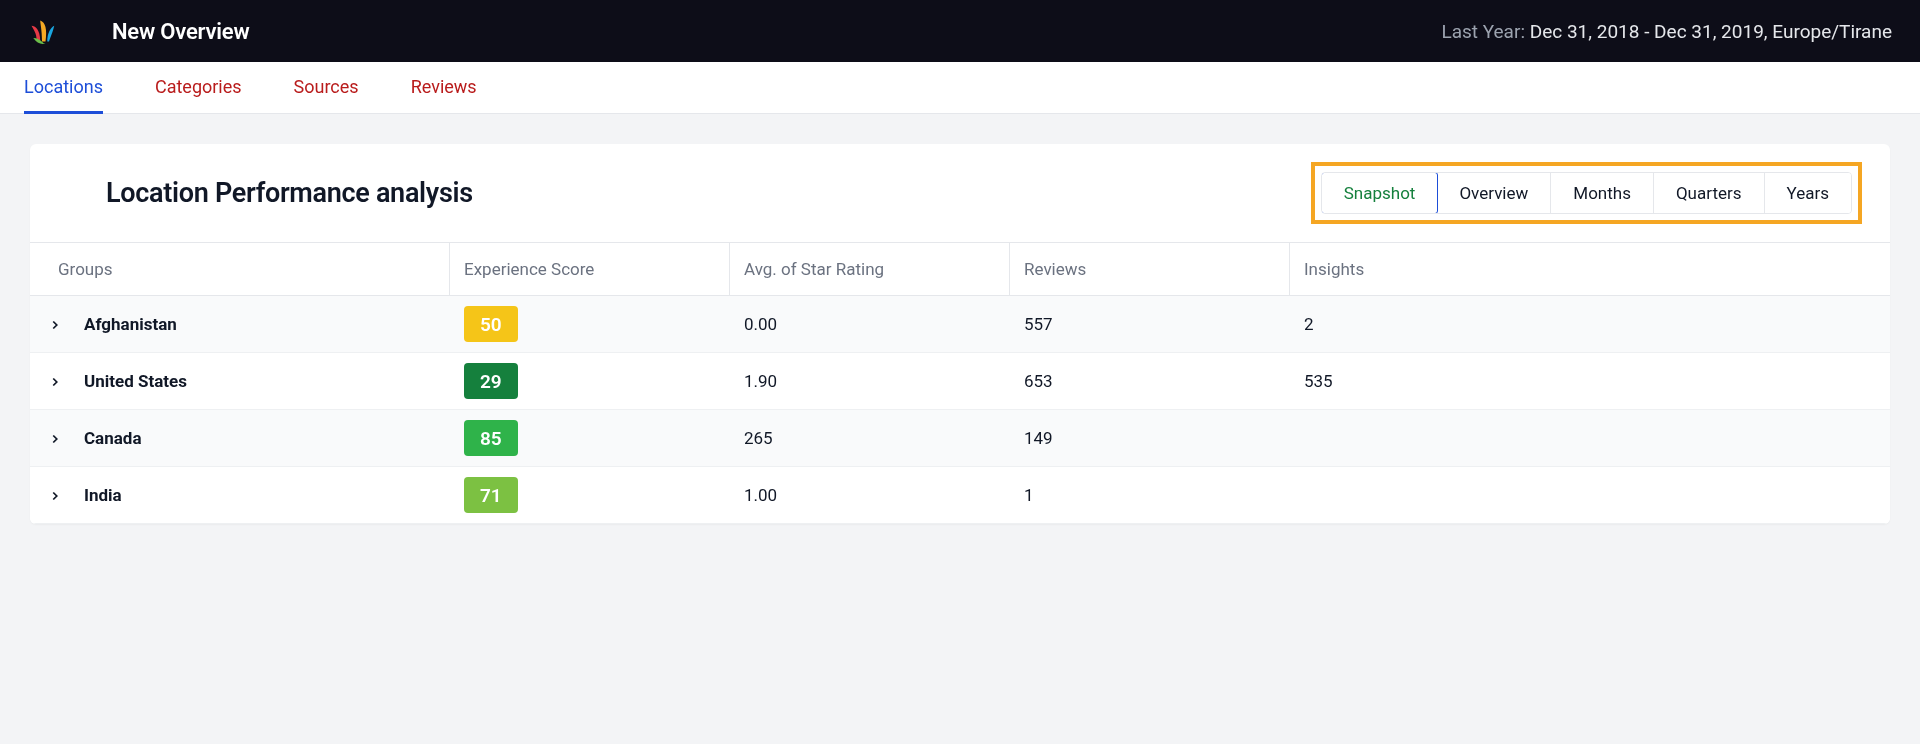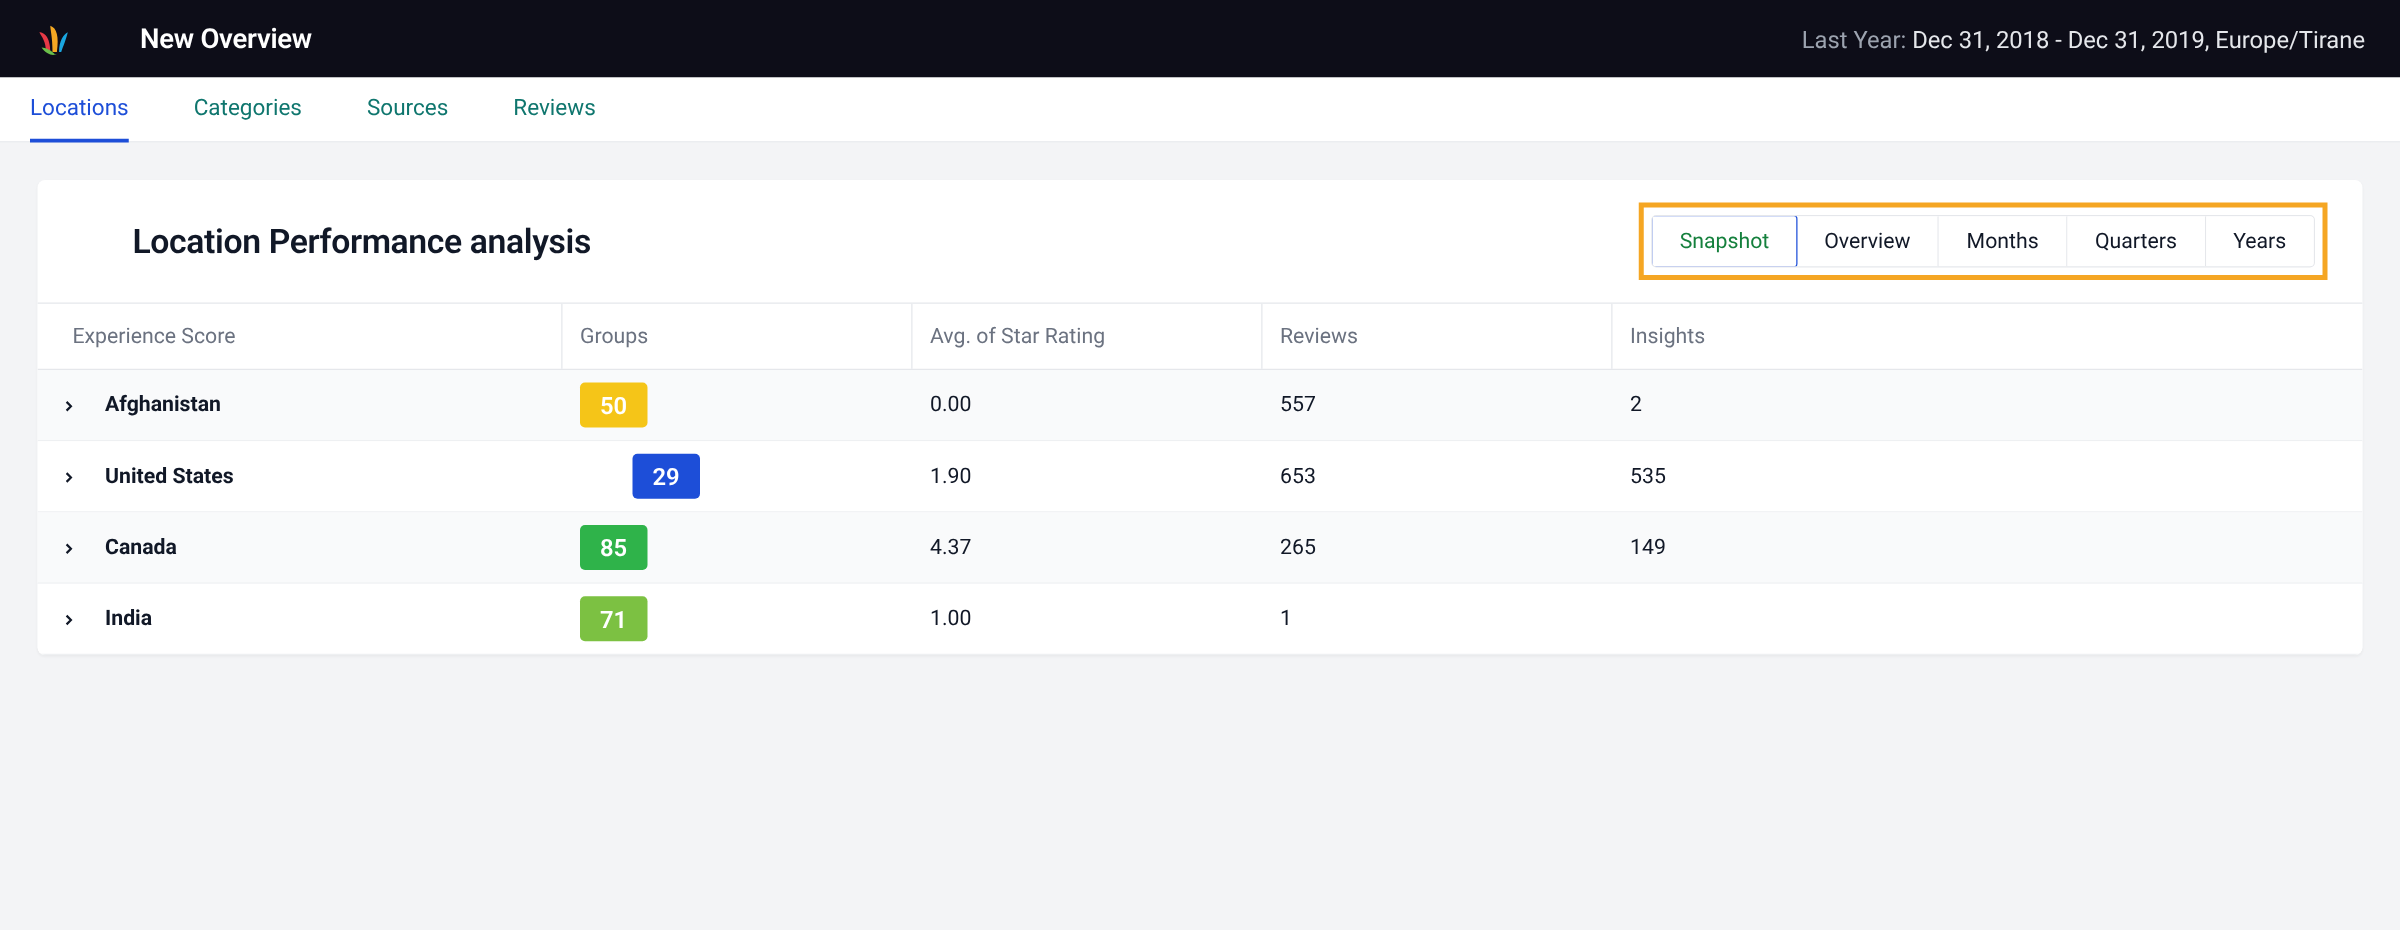--- a/index.html
+++ b/index.html
@@ -38,21 +38,21 @@
     background: #ffffff;
     border-bottom: 1px solid #e5e7eb;
     display: flex;
     gap: 52px;
     padding: 0 24px;
     height: 52px;
     align-items: center;
   }
   .nav-tab {
     font-size: 18px;
-    color: #0f766e;
+    color: #b91c1c;
     height: 52px;
     display: flex;
     align-items: center;
     cursor: pointer;
     border-bottom: 3px solid transparent;
     margin-bottom: -1px;
   }
   .nav-tab.active {
     color: #1d4ed8;
     border-bottom-color: #1d4ed8;
@@ -205,22 +205,22 @@
             <div class="seg active">Snapshot</div>
             <div class="seg">Overview</div>
             <div class="seg">Months</div>
             <div class="seg">Quarters</div>
             <div class="seg">Years</div>
           </div>
       </div>
     </div>
 
     <div class="thead" id="thead">
+        <div class="th">Groups</div>
         <div class="th">Experience Score</div>
-        <div class="th">Groups</div>
         <div class="th">Avg. of Star Rating</div>
         <div class="th">Reviews</div>
         <div class="th">Insights</div>
       </div>
 
     <div class="tbody" id="tbody">
         <div class="trow">
           <div class="td grp-cell">
             <span class="chevron">
               <svg viewBox="0 0 24 24" width="16" height="16" fill="none" stroke="currentColor" stroke-width="3">
@@ -236,36 +236,35 @@
         </div>
         <div class="trow">
           <div class="td grp-cell">
             <span class="chevron">
               <svg viewBox="0 0 24 24" width="16" height="16" fill="none" stroke="currentColor" stroke-width="3">
                 <polyline points="9 6 15 12 9 18"></polyline>
               </svg>
             </span>
             <span>United States</span>
           </div>
-          <div class="td"><span class="score-badge" style="background: #1d4ed8; margin-left: 42px;">29</span></div>
+          <div class="td"><span class="score-badge" style="background: #15803d;">29</span></div>
           <div class="td">1.90</div>
           <div class="td">653</div>
           <div class="td">535</div>
         </div>
         <div class="trow">
           <div class="td grp-cell">
             <span class="chevron">
               <svg viewBox="0 0 24 24" width="16" height="16" fill="none" stroke="currentColor" stroke-width="3">
                 <polyline points="9 6 15 12 9 18"></polyline>
               </svg>
             </span>
             <span>Canada</span>
           </div>
           <div class="td"><span class="score-badge" style="background: rgb(47, 179, 74);">85</span></div>
-          <div class="td">4.37</div>
           <div class="td">265</div>
           <div class="td">149</div>
         </div>
         <div class="trow">
           <div class="td grp-cell">
             <span class="chevron">
               <svg viewBox="0 0 24 24" width="16" height="16" fill="none" stroke="currentColor" stroke-width="3">
                 <polyline points="9 6 15 12 9 18"></polyline>
               </svg>
             </span>

